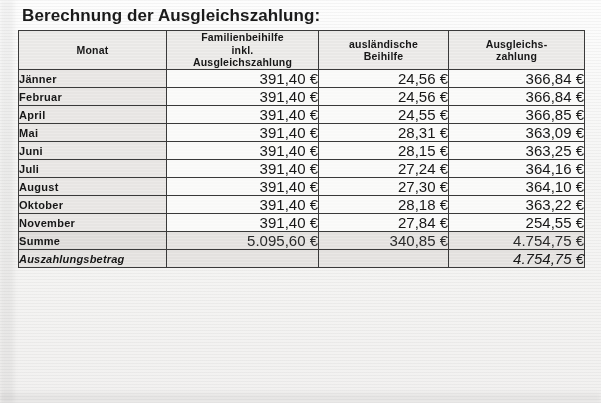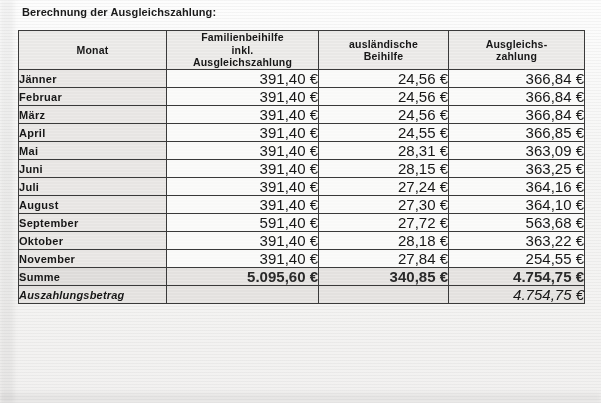--- a/index.html
+++ b/index.html
@@ -19,21 +19,21 @@
     position: absolute;
     inset: 0;
     background:
       repeating-linear-gradient(0deg, rgba(0,0,0,0.035) 0px, rgba(0,0,0,0.035) 1px, rgba(0,0,0,0) 1px, rgba(0,0,0,0) 3px),
       linear-gradient(180deg, #fdfdfd 0%, #f6f6f5 40%, #f2f1f0 100%);
   }
   .doc-title {
     position: absolute;
     left: 22px;
     top: 6px;
-    font-size: 11px;
+    font-size: 17px;
     font-weight: bold;
     color: #1b1b1b;
     letter-spacing: 0.1px;
     white-space: nowrap;
   }
   .table-wrap {
     position: absolute;
     left: 18px;
     top: 30px;
     width: 566px;
@@ -79,21 +79,21 @@
     font-size: 15px;
     background:
       repeating-linear-gradient(0deg, rgba(0,0,0,0.02) 0px, rgba(0,0,0,0.02) 1px, rgba(0,0,0,0) 1px, rgba(0,0,0,0) 3px),
       #fbfbfa;
   }
   tr.summary td.month,
   tr.payout td.month {
     font-weight: bold;
   }
   tr.summary td.num {
-    font-weight: bold;
+    font-weight: normal;
     color: #2a2a2a;
     background:
       repeating-linear-gradient(0deg, rgba(0,0,0,0.05) 0px, rgba(0,0,0,0.05) 1px, rgba(0,0,0,0) 1px, rgba(0,0,0,0) 3px),
       #e9e7e5;
   }
   tr.summary td.month {
     background:
       repeating-linear-gradient(0deg, rgba(0,0,0,0.06) 0px, rgba(0,0,0,0.06) 1px, rgba(0,0,0,0) 1px, rgba(0,0,0,0) 3px),
       #e4e2e0;
   }
@@ -159,26 +159,20 @@
           <td class="num">24,56 €</td>
           <td class="num">366,84 €</td>
         </tr>
         <tr>
           <td class="month">Februar</td>
           <td class="num">391,40 €</td>
           <td class="num">24,56 €</td>
           <td class="num">366,84 €</td>
         </tr>
         <tr>
-          <td class="month">März</td>
-          <td class="num">391,40 €</td>
-          <td class="num">24,56 €</td>
-          <td class="num">366,84 €</td>
-        </tr>
-        <tr>
           <td class="month">April</td>
           <td class="num">391,40 €</td>
           <td class="num">24,55 €</td>
           <td class="num">366,85 €</td>
         </tr>
         <tr>
           <td class="month">Mai</td>
           <td class="num">391,40 €</td>
           <td class="num">28,31 €</td>
           <td class="num">363,09 €</td>
@@ -193,26 +187,20 @@
           <td class="month">Juli</td>
           <td class="num">391,40 €</td>
           <td class="num">27,24 €</td>
           <td class="num">364,16 €</td>
         </tr>
         <tr>
           <td class="month">August</td>
           <td class="num">391,40 €</td>
           <td class="num">27,30 €</td>
           <td class="num">364,10 €</td>
-        </tr>
-        <tr>
-          <td class="month">September</td>
-          <td class="num">591,40 €</td>
-          <td class="num">27,72 €</td>
-          <td class="num">563,68 €</td>
         </tr>
         <tr>
           <td class="month">Oktober</td>
           <td class="num">391,40 €</td>
           <td class="num">28,18 €</td>
           <td class="num">363,22 €</td>
         </tr>
         <tr>
           <td class="month">November</td>
           <td class="num">391,40 €</td>

